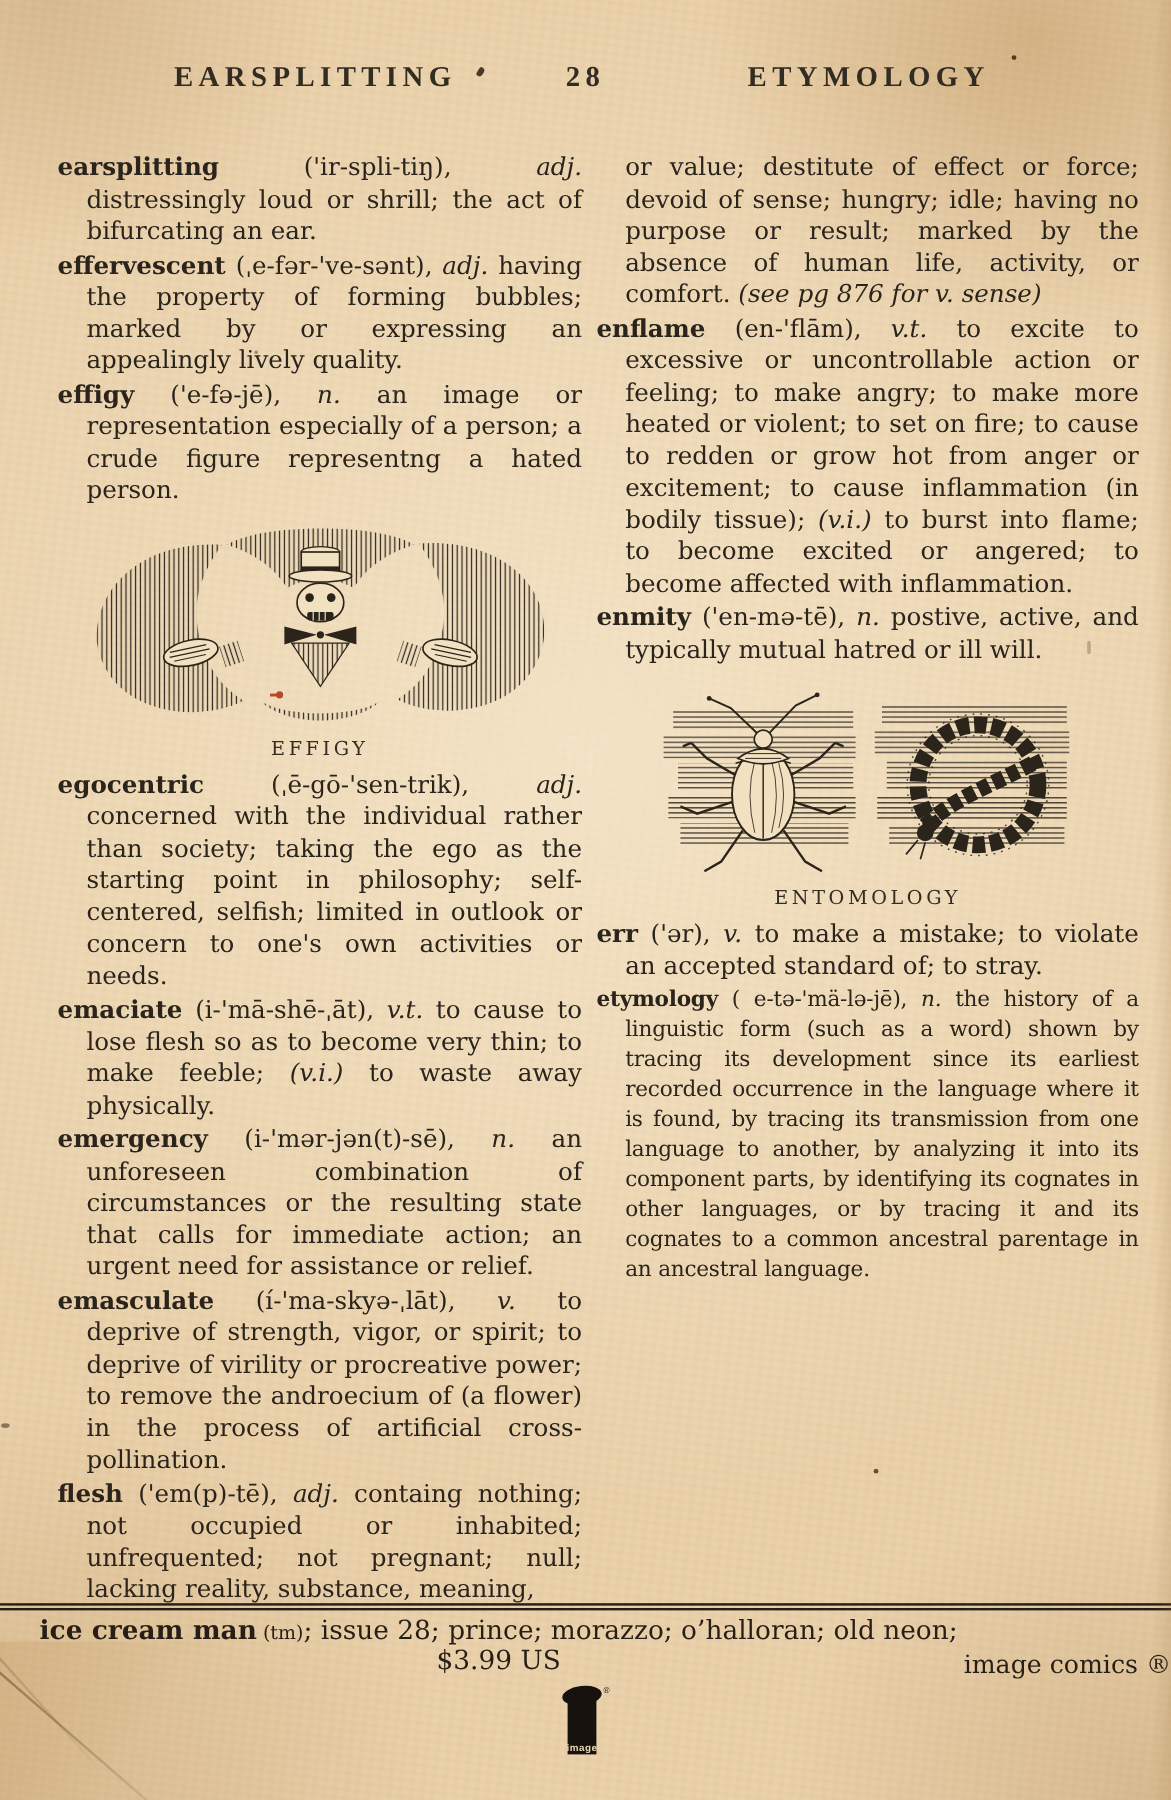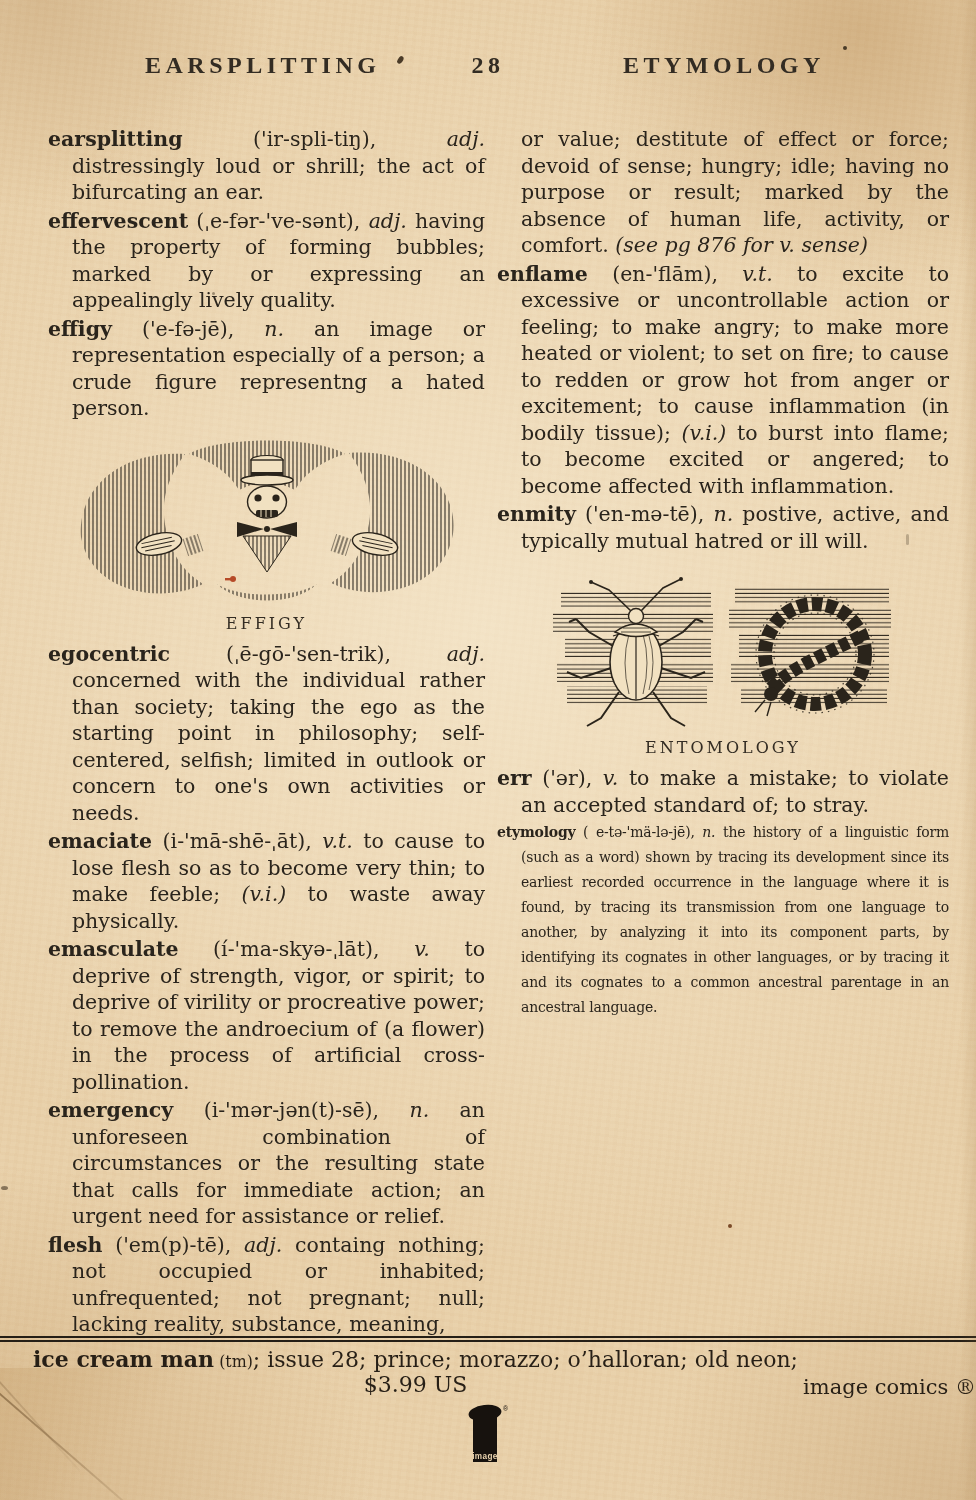--- a/index.html
+++ b/index.html
@@ -27,21 +27,21 @@
   .hdr-left{left:145px;}
   .hdr-center{left:50%;transform:translateX(-50%);}
   .hdr-right{left:623px;}
   
   .col{position:absolute;top:126px;}
   .col-left{left:48px;width:437px;}
   .col-right{left:497px;width:452px;}
   .entry{margin:0 0 2px 0;padding-left:24px;text-indent:-24px;text-align:justify;
          font-size:20.5px;line-height:26.5px;}
   .entry.cont{text-indent:0;}
-  .entry.compact{font-size:14px;line-height:25px;letter-spacing:-0.2px;}
+  .entry.compact{font-size:18px;line-height:25px;letter-spacing:-0.2px;}
   .entry .w{font-weight:bold;}
   .entry i{}
   
   .figure{margin:10px 0 4px;text-align:center;}
   .figure svg{display:block;margin:0 auto;}
   .caption{text-align:center;font-size:16px;letter-spacing:3px;margin:4px 0 8px;color:#332c23;}
   
   .footer-rule{position:absolute;left:0;top:1336px;width:976px;height:2px;
                border-top:2px solid #241e16;border-bottom:2px solid #241e16;}
   .credits{position:absolute;top:1346px;left:0;width:831px;text-align:center;
@@ -121,22 +121,22 @@
         </g>
         <circle cx="166" cy="147" r="3" fill="#b64a28"></circle>
         <rect x="158" y="146" width="8" height="2.4" fill="#b64a28"></rect>
       </svg>
       <div class="caption">EFFIGY</div>
     </div>
 
     <div>
         <p class="entry"><b class="w">egocentric</b><span> (ˌē-gō-'sen-trik), </span><i>adj.</i><span> concerned with the individual rather than society; taking the ego as the starting point in philosophy; self-centered, selfish; limited in outlook or concern to one's own activities or needs.</span></p>
         <p class="entry"><b class="w">emaciate</b><span> (i-'mā-shē-ˌāt), </span><i>v.t.</i><span> to cause to lose flesh so as to become very thin; to make feeble; </span><i>(v.i.)</i><span> to waste away physically.</span></p>
+        <p class="entry"><b class="w">emergency</b><span> (i-'mər-jən(t)-sē), </span><i>n.</i><span> an unforeseen combination of circumstances or the resulting state that calls for immediate action; an urgent need for assistance or relief.</span></p>
         <p class="entry"><b class="w">emasculate</b><span> (í-'ma-skyə-ˌlāt), </span><i>v.</i><span> to deprive of strength, vigor, or spirit; to deprive of virility or procreative power; to remove the androecium of (a flower) in the process of artificial cross-pollination.</span></p>
-        <p class="entry"><b class="w">emergency</b><span> (i-'mər-jən(t)-sē), </span><i>n.</i><span> an unforeseen combination of circumstances or the resulting state that calls for immediate action; an urgent need for assistance or relief.</span></p>
         <p class="entry"><b class="w">flesh</b><span> ('em(p)-tē), </span><i>adj.</i><span> containg nothing; not occupied or inhabited; unfrequented; not pregnant; null; lacking reality, substance, meaning,</span></p>
       </div>
   </div>
 
   <div class="col col-right">
     <div>
         <p class="entry cont"><span>or value; destitute of effect or force; devoid of sense; hungry; idle; having no purpose or result; marked by the absence of human life, activity, or comfort. </span><i>(see pg 876 for v. sense)</i></p>
         <p class="entry"><b class="w">enflame</b><span> (en-'flām), </span><i>v.t.</i><span> to excite to excessive or uncontrollable action or feeling; to make angry; to make more heated or violent; to set on fire; to cause to redden or grow hot from anger or excitement; to cause inflammation (in bodily tissue); </span><i>(v.i.)</i><span> to burst into flame; to become excited or angered; to become affected with inflammation.</span></p>
         <p class="entry"><b class="w">enmity</b><span> ('en-mə-tē), </span><i>n.</i><span> postive, active, and typically mutual hatred or ill will.</span></p>
       </div>

